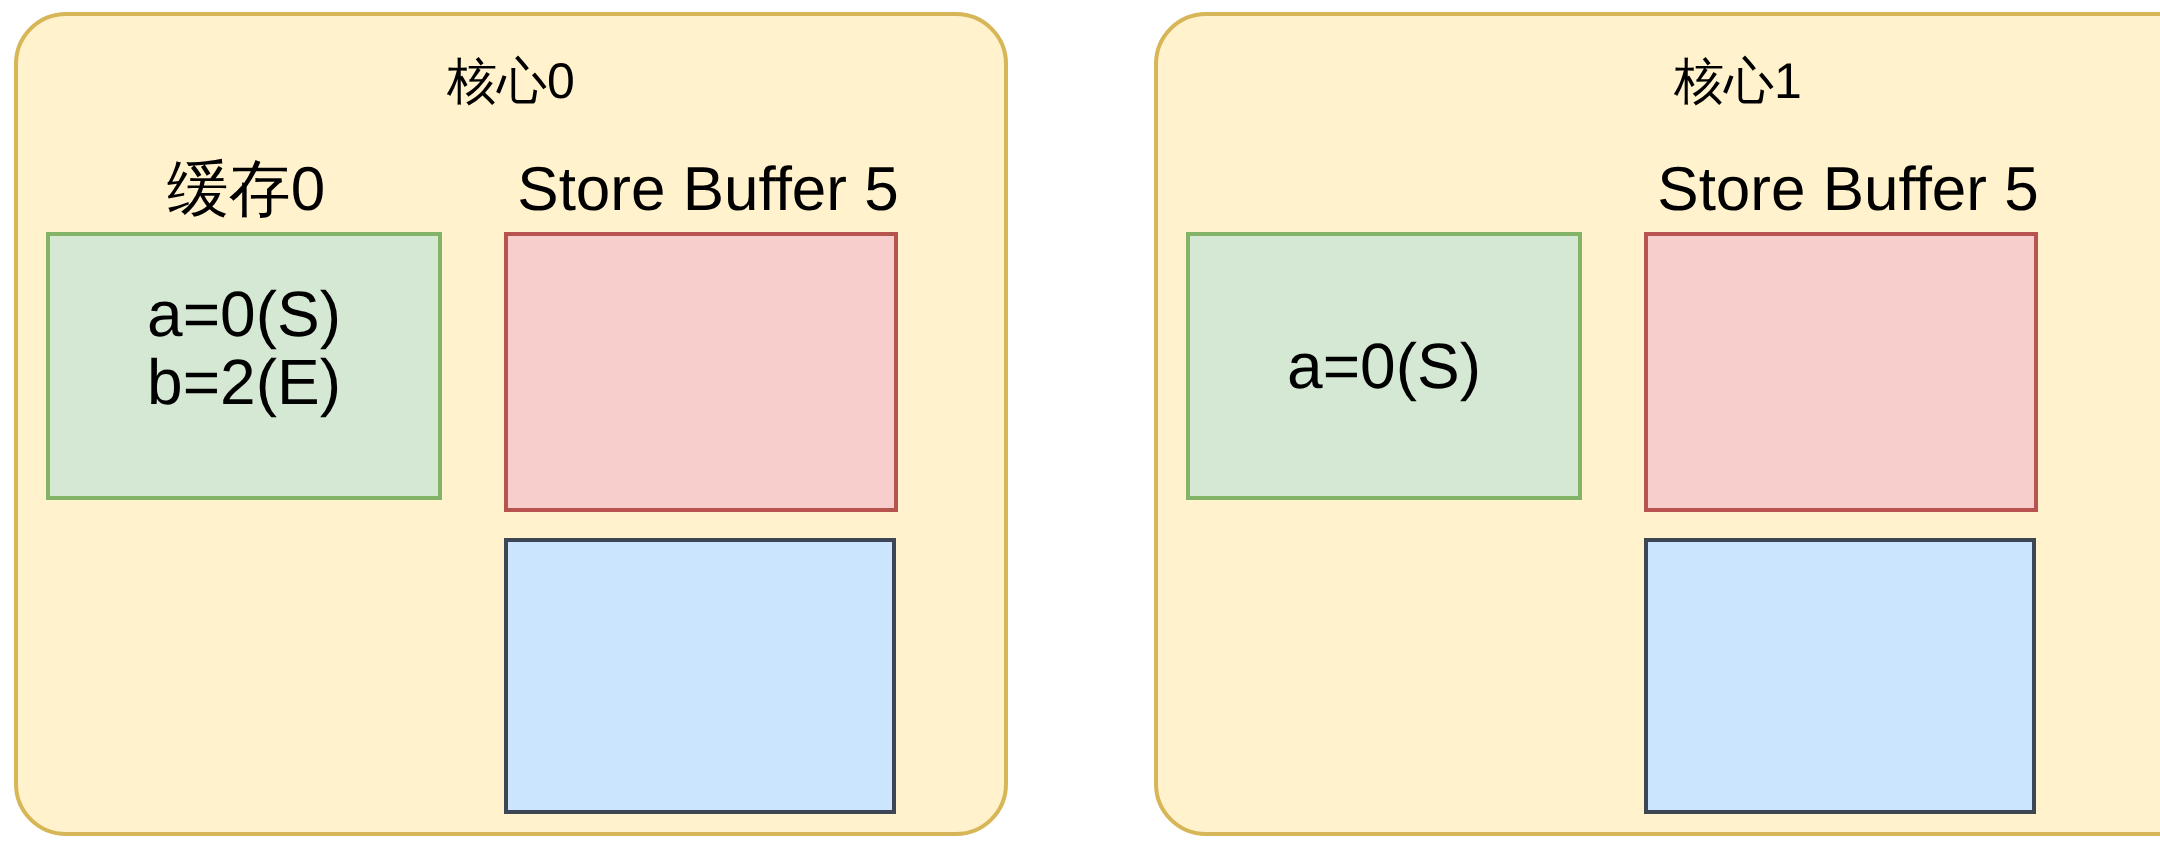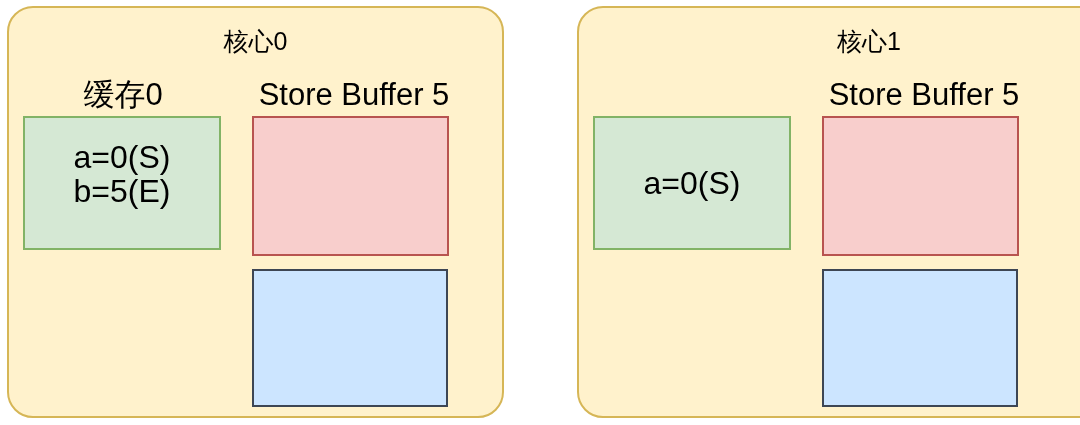--- a/index.html
+++ b/index.html
@@ -116,21 +116,21 @@
 
     <div class="core-title">核心0</div>
 
     <div class="box-label label-cache">缓存0</div>
 
     <div class="box-label label-storebuffer">Store Buffer 5</div>
 
     <div class="inner-box cache-box">
       <div class="cache-lines">
         <span class="cache-line">a=0(S)</span>
-        <span class="cache-line">b=5(E)</span>
+        <span class="cache-line">b=2(E)</span>
       </div>
     </div>
 
     <div class="inner-box store-buffer-box"></div>
 
 
     <div class="inner-box invalidate-queue-box"></div>
   </div>
 
   <div class="core-panel" id="core-panel-1">

